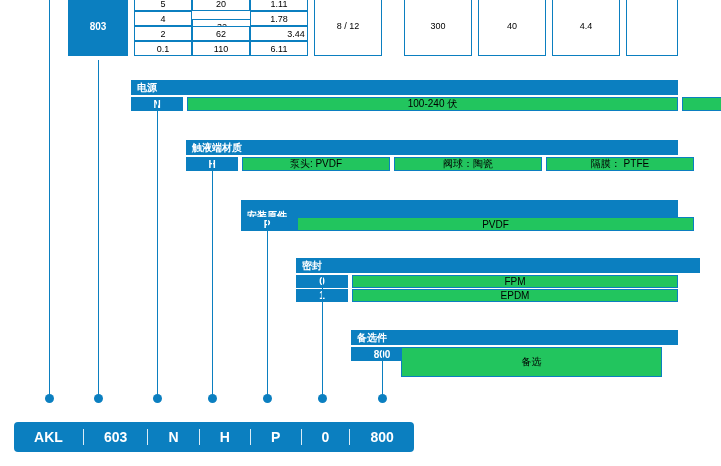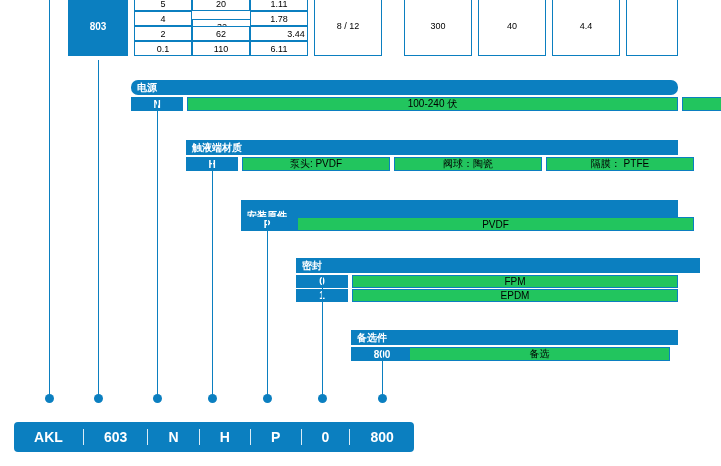--- a/index.html
+++ b/index.html
@@ -130,21 +130,21 @@
   <div class="tbl-cell abs" style="left:182px;top:45px; width:58px; height:15px;">6.11</div>
 
   <div class="tbl-cell abs" style="left:246px;top:0px; width:68px; height:60px;">8 / 12</div>
   <div class="tbl-cell abs" style="left:336px;top:0px; width:68px; height:60px;">300</div>
   <div class="tbl-cell abs" style="left:410px;top:0px; width:68px; height:60px;">40</div>
   <div class="tbl-cell abs" style="left:484px;top:0px; width:68px; height:60px;">4.4</div>
   <div class="tbl-cell abs" style="left:558px;top:0px; width:52px; height:60px;"></div>
 </div>
 
 <div class="abs" style="left:131px; top:80px;">
-  <div class="blue-bar" style="width:547px; height:15px;border-radius:7px;">电源</div>
+  <div class="blue-bar" style="width:547px; height:15px;">电源</div>
   <div class="abs" style="left:0px; top:17px;">
     <div class="code-box abs" style="left:0px; top:0px; width:52px; height:14px;">N</div>
     <div class="val-box abs" style="left:56px; top:0px; width:491px; height:14px;">100-240 伏</div>
     <div class="val-box abs" style="left:551px; top:0px; width:127px; height:14px;">50-60 Hz</div>
   </div>
 </div>
 
 <div class="abs" style="left:186px; top:140px;">
   <div class="blue-bar" style="width:492px; height:15px;">触液端材质</div>
   <div class="abs" style="left:0px; top:17px;">
@@ -170,21 +170,21 @@
     <div class="val-box abs" style="left:56px; top:0px; width:326px; height:13px;">FPM</div>
     <div class="code-box abs" style="left:0px; top:14px; width:52px; height:13px;">1</div>
     <div class="val-box abs" style="left:56px; top:14px; width:326px; height:13px;">EPDM</div>
   </div>
 </div>
 
 <div class="abs" style="left:351px; top:330px;">
   <div class="blue-bar" style="width:327px; height:15px;">备选件</div>
   <div class="abs" style="left:0px; top:17px;">
     <div class="code-box abs" style="left:0px; top:0px; width:62px; height:14px;">800</div>
-    <div class="val-box abs" style="left:58px; top:0px; width:261px; height:14px;">备选</div>
+    <div class="val-box abs" style="left:50px; top:0px; width:261px; height:30px;">备选</div>
   </div>
 </div>
 
 <div class="vline abs" style="left:49px; top:0px;  height:398px;"></div>
 
 <div class="vline abs" style="left:98px; top:60px; height:338px;"></div>
 
 <div class="vline abs" style="left:157px; top:97px; height:301px;"></div>
 <div class="hline abs" style="left:157px; top:97px; width:26px;"></div>
 

